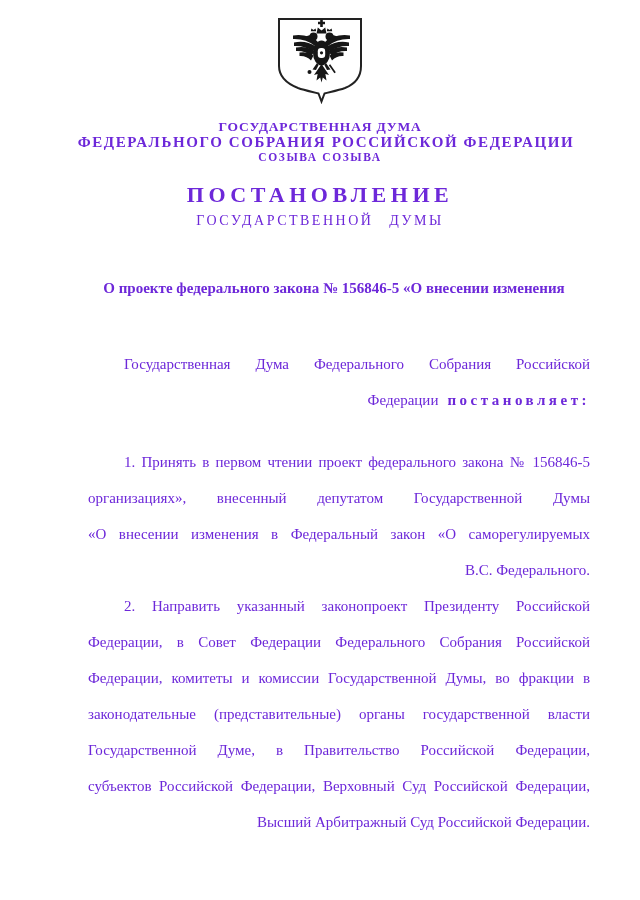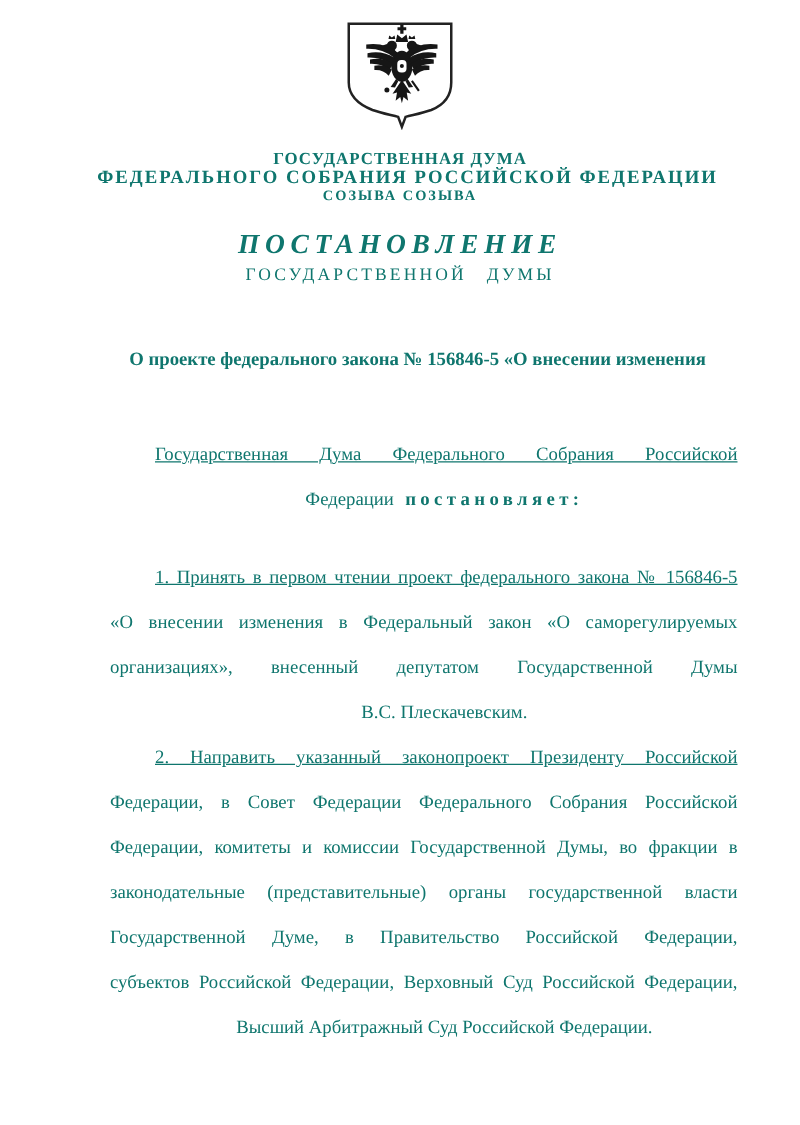--- a/index.html
+++ b/index.html
@@ -1,49 +1,49 @@
 <!DOCTYPE html>
 <html><head>
 <meta charset="utf-8">
 <style>
   html,body { margin:0; padding:0; background:#fff; }
   .page {
     position:relative; width:640px; height:900px; margin:0 auto;
-    background:#ffffff; color:#0f766e;
+    background:#ffffff; color:#6d28d9;
     font-family:"Liberation Serif", serif;
     overflow:hidden;
   }
   .arms {
     position:absolute; top:16px; left:50%; transform:translateX(-50%);
     width:96px; height:88px;
   }
   .letterhead { position:absolute; top:119px; left:0; width:640px; text-align:center; }
   .org-l1 { font-size:13.5px; line-height:16px; letter-spacing:0.8px; font-weight:bold; }
   .org-l2 { font-size:15px; line-height:15px; letter-spacing:1.6px; font-weight:bold;margin-left:12px; }
   .org-l3 { font-size:11.5px; line-height:14px; letter-spacing:1.6px; font-weight:bold; }
   .doc-type1 {
     position:absolute; top:182px; left:0; width:640px; text-align:center;
-    font-size:22px; line-height:26px; font-weight:bold; letter-spacing:4.5px;font-style:italic;
+    font-size:22px; line-height:26px; font-weight:bold; letter-spacing:4.5px;
   }
   .doc-type2 {
     position:absolute; top:208px; left:0; width:640px; text-align:center;
     font-size:14px; line-height:26px; letter-spacing:2.5px; word-spacing:10px;
   }
   .title {
     position:absolute; top:279px; left:83px; width:502px; text-align:center;
     font-weight:bold; font-size:15px; line-height:19.5px;
   }
   .body {
     position:absolute; top:346px; left:88px; width:502px;
     font-size:15px;
   }
   .line { line-height:36px; height:36px; white-space:nowrap; }
   .just { text-align:justify; text-align-last:justify; white-space:normal; }
-  .left { text-align:center; white-space:normal;margin-left:33px; }
-  .indent { padding-left:36px;text-decoration:underline; }
+  .left { text-align:right; white-space:normal;margin-left:33px; }
+  .indent { padding-left:36px; }
   .gap-before { margin-top:26px; }
   .b-spaced { font-weight:bold; letter-spacing:3.5px; margin-left:9px; }
 </style>
 </head>
 <body>
 
 <div class="page">
 
   <div class="arms">
     <svg viewBox="0 0 96 88" width="96" height="88" xmlns="http://www.w3.org/2000/svg">
@@ -90,23 +90,23 @@
 
   <div class="title">
     <div>О проекте федерального закона № 156846-5 «О внесении изменения</div>
   </div>
 
   <div class="body">
     <div class="line just indent">Государственная Дума Федерального Собрания Российской</div>
     <div class="line left"><span>Федерации</span><span class="b-spaced">постановляет:</span></div>
 
     <div class="line just indent gap-before">1. Принять в первом чтении проект федерального закона № 156846-5</div>
+    <div class="line just">организациях», внесенный депутатом Государственной Думы</div>
     <div class="line just">«О внесении изменения в Федеральный закон «О саморегулируемых</div>
-    <div class="line just">организациях», внесенный депутатом Государственной Думы</div>
-    <div class="line left">В.С. Плескачевским.</div>
+    <div class="line left">В.С. Федерального.</div>
 
     <div class="line just indent">2. Направить указанный законопроект Президенту Российской</div>
     <div class="line just">Федерации, в Совет Федерации Федерального Собрания Российской</div>
     <div class="line just">Федерации, комитеты и комиссии Государственной Думы, во фракции в</div>
     <div class="line just">законодательные (представительные) органы государственной власти</div>
     <div class="line just">Государственной Думе, в Правительство Российской Федерации,</div>
     <div class="line just">субъектов Российской Федерации, Верховный Суд Российской Федерации,</div>
     <div class="line left">Высший Арбитражный Суд Российской Федерации.</div>
   </div>
 

